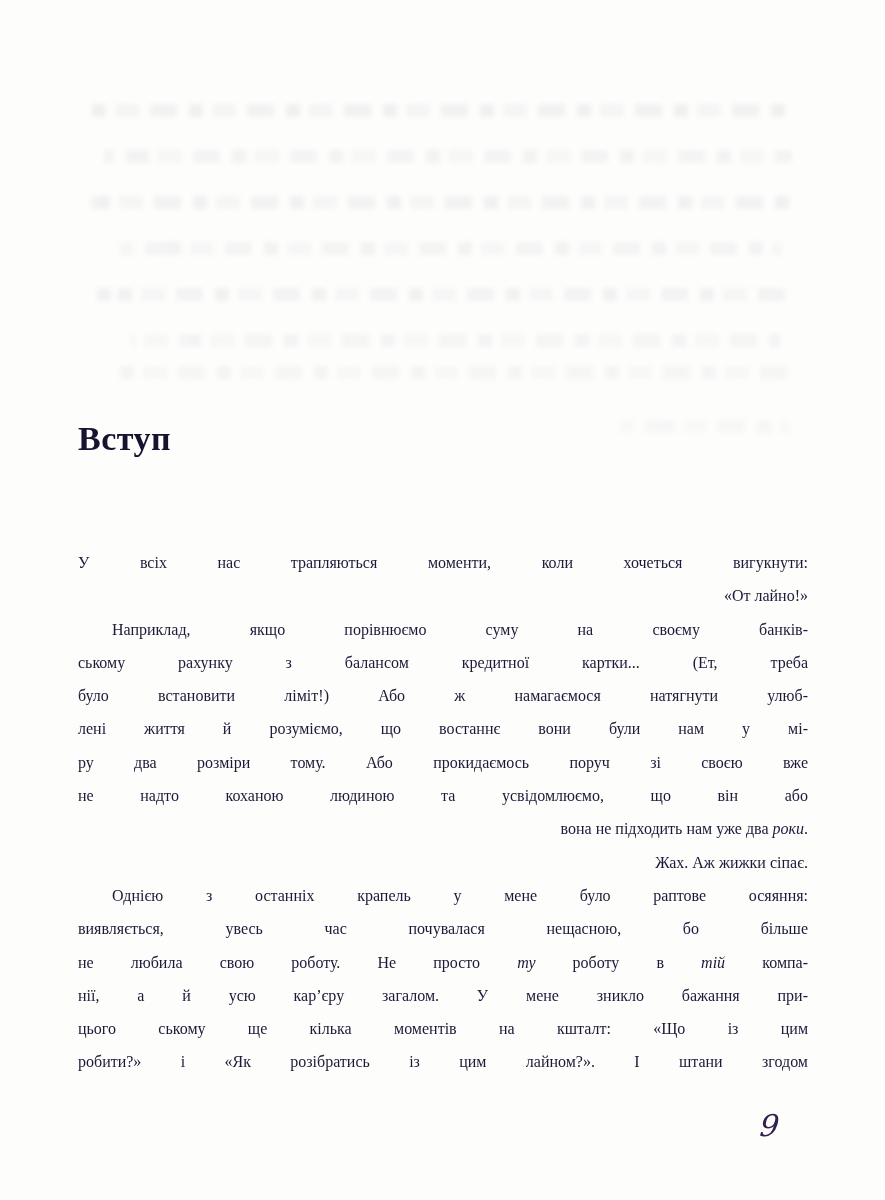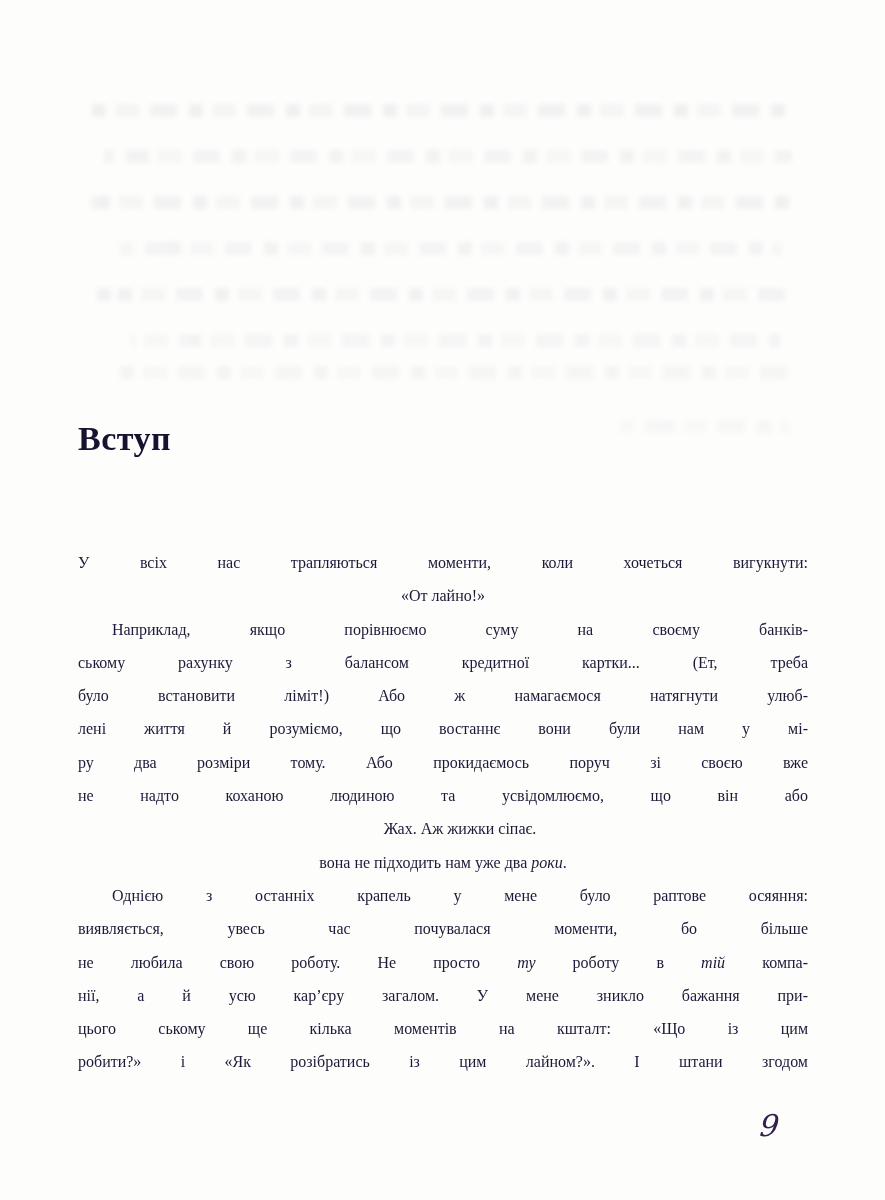--- a/index.html
+++ b/index.html
@@ -34,21 +34,21 @@
     letter-spacing: 0.5px;
   }
 
   .body-text {
     position: absolute;
     left: 78px; top: 546px;
     width: 730px;
     font-size: 16px;
     line-height: 33.3px;
   }
-  .line { text-align: center; }
+  .line { text-align: right; }
   .line.j { text-align: justify; text-align-last: justify; }
   .line.indent { text-indent: 34px; }
   .line em { font-style: italic; }
 
   .page-number {
     position: absolute;
     left: 760px; top: 1108px;
     font-size: 30px;
     font-style: italic;
     font-family: "DejaVu Serif", serif;
@@ -74,24 +74,24 @@
 
   <div class="body-text">
       <div class="line j"><span>У всіх нас трапляються моменти, коли хочеться вигукнути:</span></div>
       <div class="line"><span>«От лайно!»</span></div>
       <div class="line j indent"><span>Наприклад, якщо порівнюємо суму на своєму банків-</span></div>
       <div class="line j"><span>ському рахунку з балансом кредитної картки... (Ет, треба</span></div>
       <div class="line j"><span>було встановити ліміт!) Або ж намагаємося натягнути улюб-</span></div>
       <div class="line j"><span>лені життя й розуміємо, що востаннє вони були нам у мі-</span></div>
       <div class="line j"><span>ру два розміри тому. Або прокидаємось поруч зі своєю вже</span></div>
       <div class="line j"><span>не надто коханою людиною та усвідомлюємо, що він або</span></div>
+      <div class="line"><span>вона не підходить нам уже два </span><em>роки</em><span>.</span></div>
       <div class="line indent"><span>Жах. Аж жижки сіпає.</span></div>
-      <div class="line"><span>вона не підходить нам уже два </span><em>роки</em><span>.</span></div>
       <div class="line j indent"><span>Однією з останніх крапель у мене було раптове осяяння:</span></div>
-      <div class="line j"><span>виявляється, увесь час почувалася моменти, бо більше</span></div>
+      <div class="line j"><span>виявляється, увесь час почувалася нещасною, бо більше</span></div>
       <div class="line j"><span>не любила свою роботу. Не просто </span><em>ту</em><span> роботу в </span><em>тій</em><span> компа-</span></div>
       <div class="line j"><span>нії, а й усю кар’єру загалом. У мене зникло бажання при-</span></div>
       <div class="line j"><span>цього ському ще кілька моментів на кшталт: «Що із цим</span></div>
       <div class="line j"><span>робити?» і «Як розібратись із цим лайном?». І штани згодом</span></div>
     </div>
 
   <div class="page-number">9</div>
 
 </div>
 

